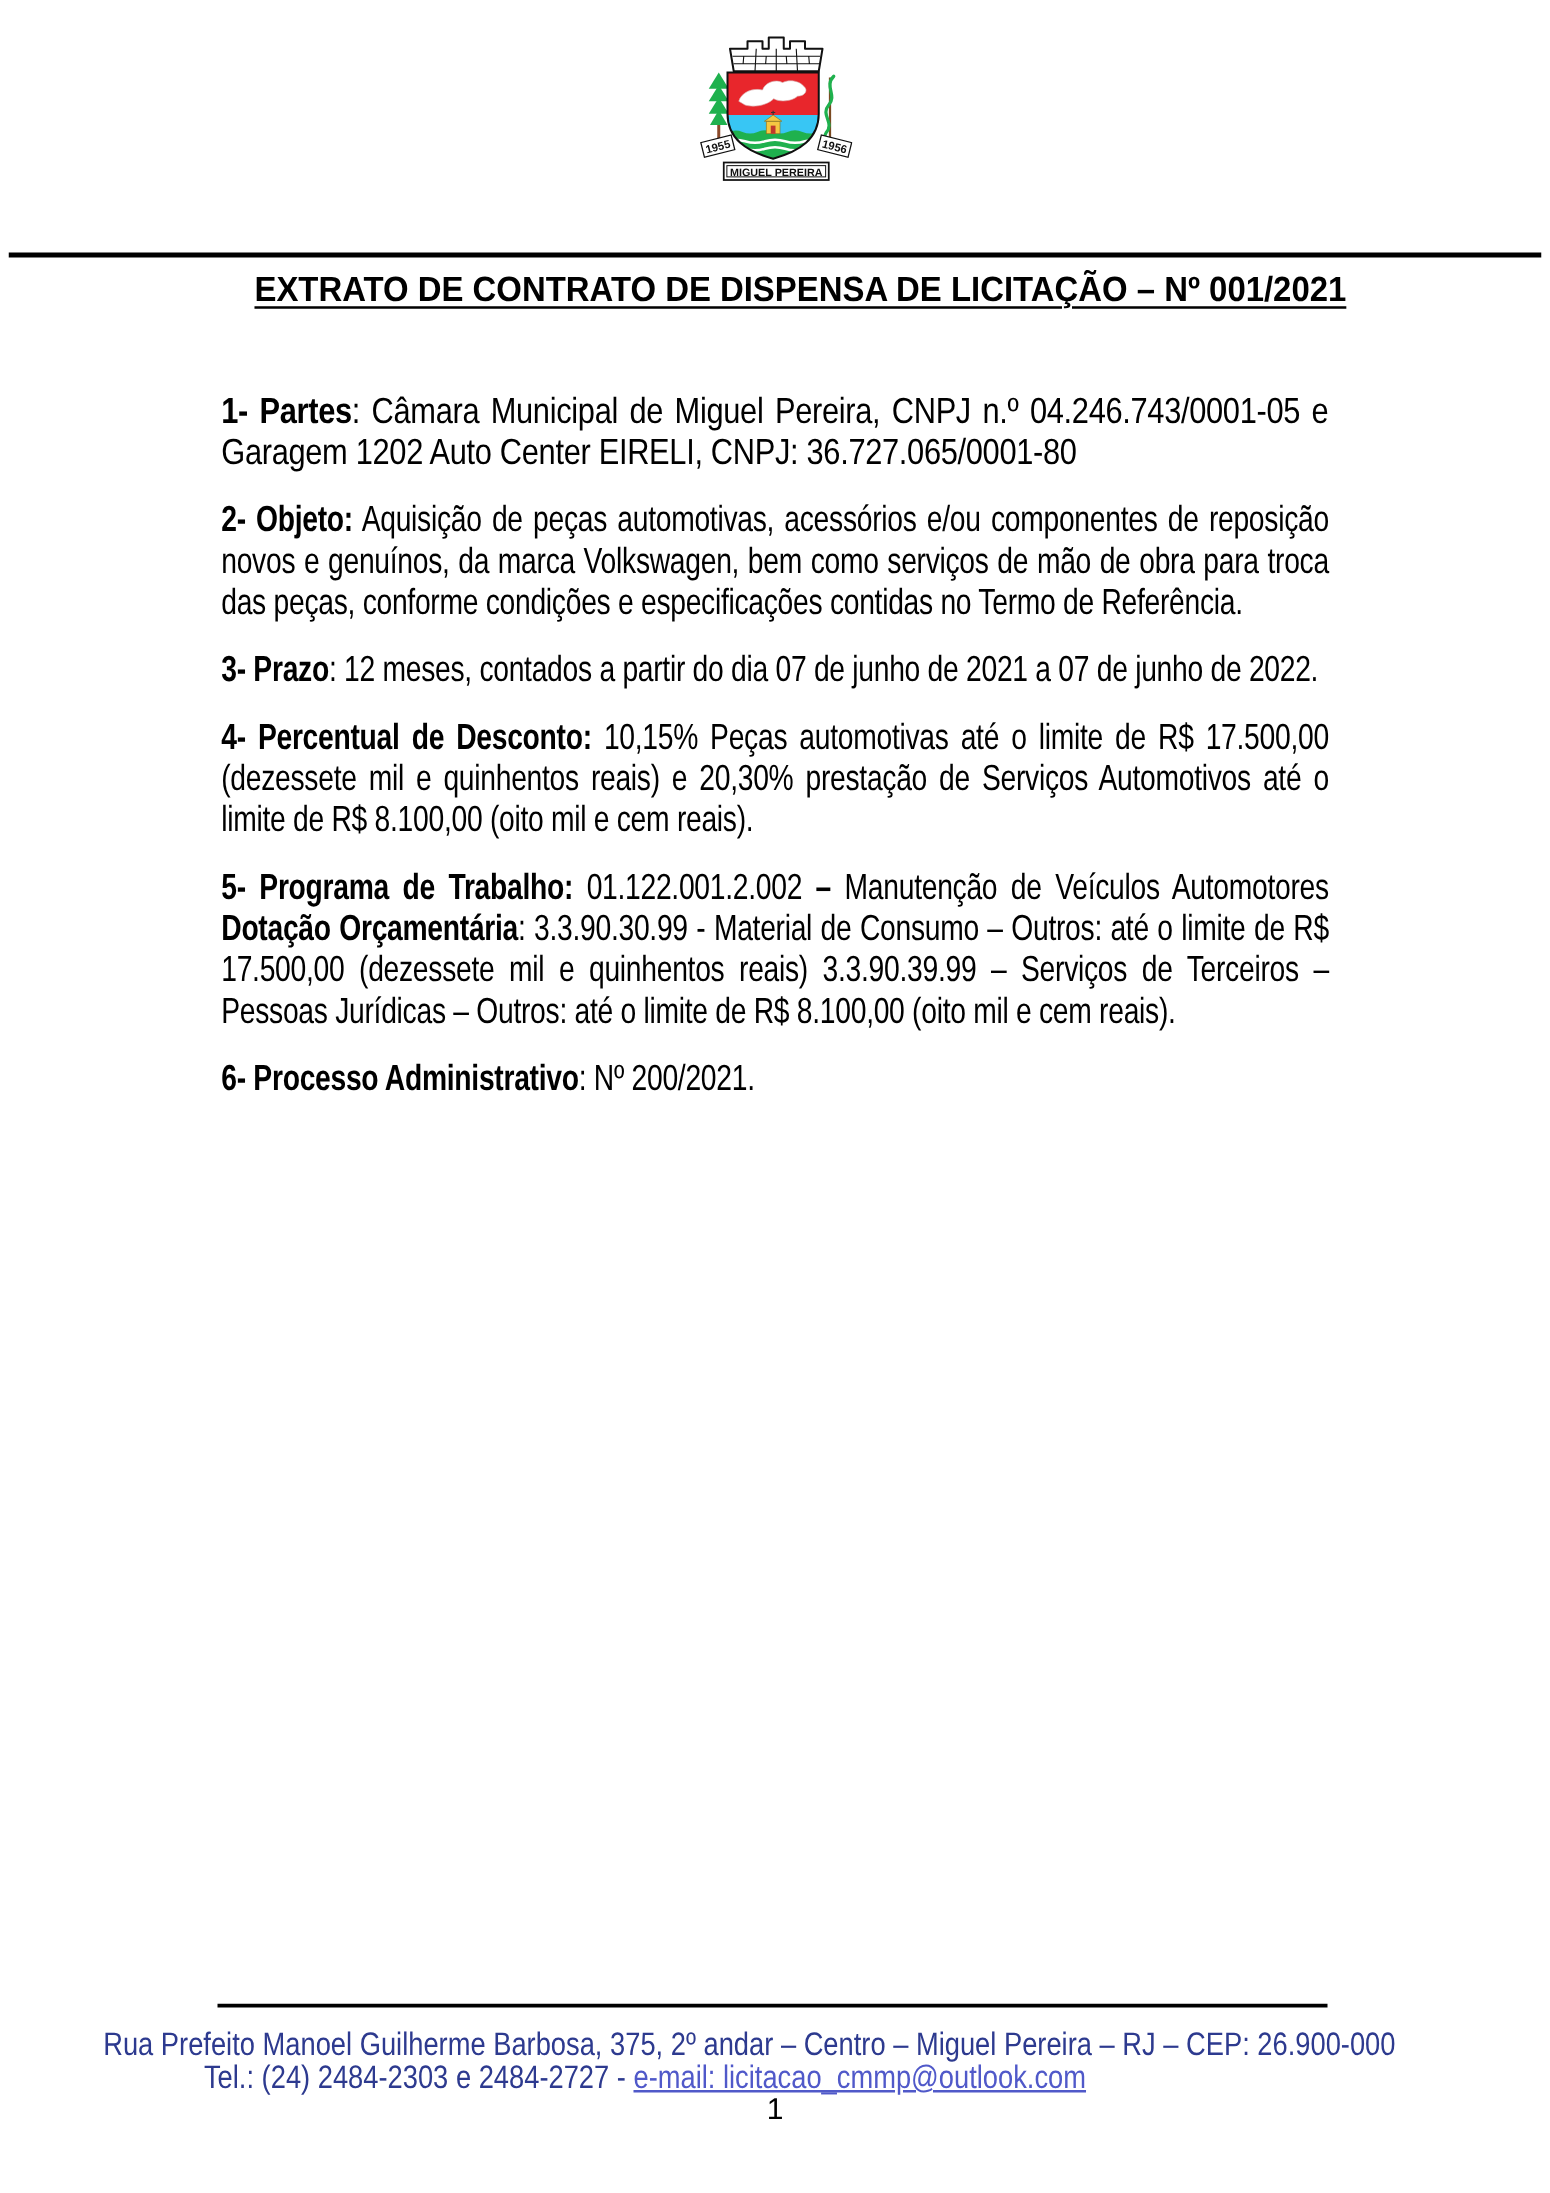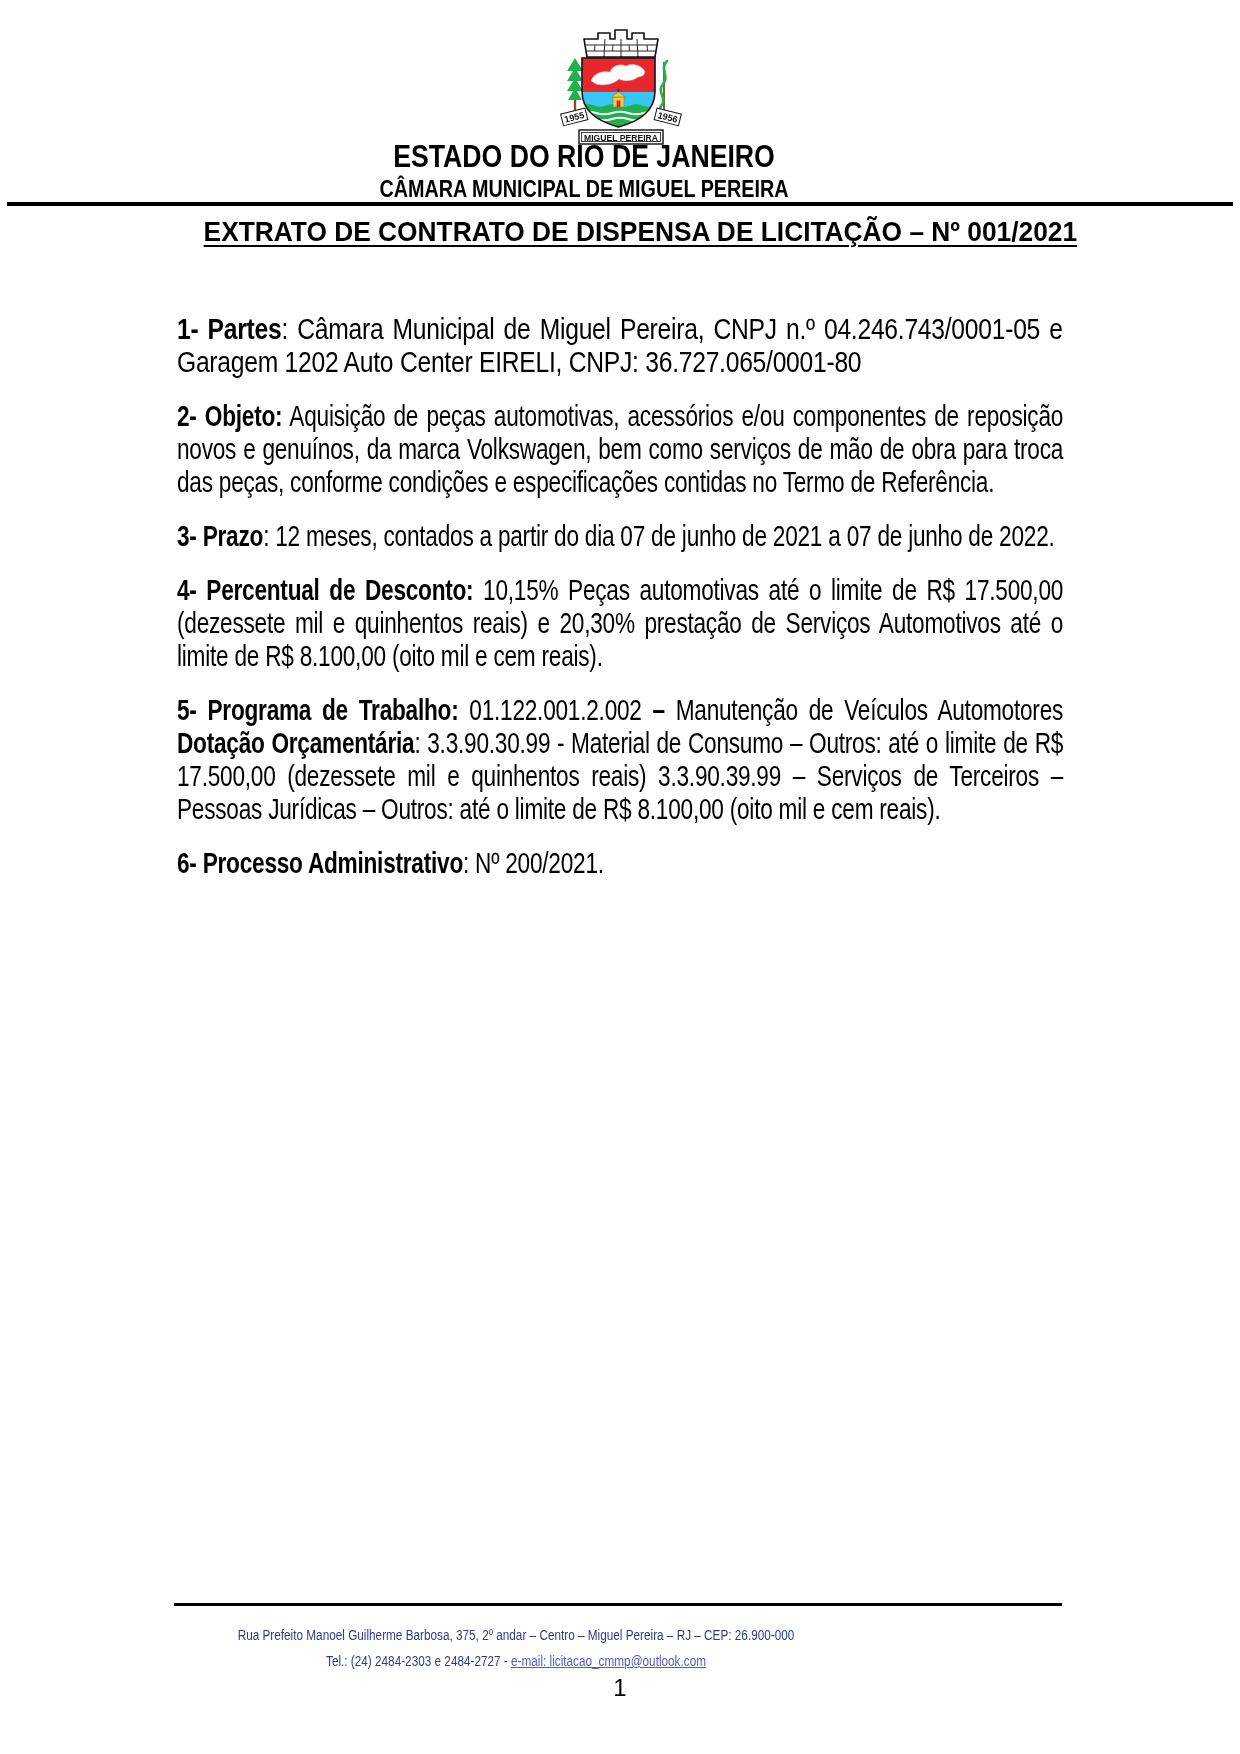--- a/index.html
+++ b/index.html
@@ -24,21 +24,21 @@
   .body-block{position:absolute;top:313px;left:177px;width:886px;}
   .para{margin:0 0 21px 0;font-size:29px;line-height:33px;text-align:justify;
         letter-spacing:-0.3px;transform-origin:0 0;}
   .para.wide{width:1042px;transform:scaleX(0.85);}
   .para.narrow{width:1136px;transform:scaleX(0.78);}
   .para .bold{font-weight:700;}
 
   
   .footer-rule{position:absolute;top:1603px;left:174px;width:888px;height:3px;background:#000;}
   .footer{position:absolute;top:1622px;left:0;width:1032px;text-align:center;
-          color:#2d3a8f;font-size:14px;line-height:26px;}
+          color:#2d3a8f;font-size:26px;line-height:26px;}
   .f-line{transform:scaleX(0.84);transform-origin:50% 0;white-space:nowrap;}
   .email{color:#5059c9;text-decoration:underline;cursor:pointer;}
   .page-num{position:absolute;top:1674px;left:0;width:1240px;text-align:center;
             font-size:24px;color:#000;}
 
   svg text{font-family:"Liberation Sans","DejaVu Sans",sans-serif;fill:#111;}
 </style>
 </head>
 <body>
 
@@ -98,24 +98,20 @@
       <text x="107.5" y="92.5" text-anchor="middle" font-size="9" font-weight="bold">1956</text>
     </g>
 
     <g>
       <rect x="19" y="102" width="84" height="14" fill="#ffffff" stroke="#111" stroke-width="1.4"></rect>
       <rect x="21.5" y="104.5" width="79" height="9" fill="none" stroke="#111" stroke-width="0.8"></rect>
       <text x="61" y="112.5" text-anchor="middle" font-size="8.5" font-weight="bold" textLength="74" lengthAdjust="spacingAndGlyphs">MIGUEL PEREIRA</text>
     </g>
   </svg>
 
-  <div class="hdr-text">
-    <div class="hdr-line1">ESTADO DO RIO DE JANEIRO</div>
-    <div class="hdr-line2">CÂMARA MUNICIPAL DE MIGUEL PEREIRA</div>
-  </div>
   <div class="hdr-rule"></div>
 
   <div class="doc-title">EXTRATO DE CONTRATO DE DISPENSA DE LICITAÇÃO – Nº 001/2021</div>
 
   <div class="body-block">
       <p class="para wide"><span class="bold">1- Partes</span><span>: Câmara Municipal de Miguel Pereira, CNPJ n.º 04.246.743/0001-05 e Garagem 1202 Auto Center EIRELI, CNPJ: 36.727.065/0001-80</span></p>
       <p class="para narrow"><span class="bold">2- Objeto:</span><span> Aquisição de peças automotivas, acessórios e/ou componentes de reposição novos e genuínos, da marca Volkswagen, bem como serviços de mão de obra para troca das peças, conforme condições e especificações contidas no Termo de Referência.</span></p>
       <p class="para narrow"><span class="bold">3- Prazo</span><span>: 12 meses, contados a partir do dia 07 de junho de 2021 a 07 de junho de 2022.</span></p>
       <p class="para narrow"><span class="bold">4- Percentual de Desconto:</span><span> 10,15% Peças automotivas até o limite de R$ 17.500,00 (dezessete mil e quinhentos reais) e 20,30% prestação de Serviços Automotivos até o limite de R$ 8.100,00 (oito mil e cem reais).</span></p>
       <p class="para narrow"><span class="bold">5- Programa de Trabalho:</span><span> 01.122.001.2.002 </span><span class="bold">–</span><span> Manutenção de Veículos Automotores </span><span class="bold">Dotação Orçamentária</span><span>: 3.3.90.30.99 - Material de Consumo – Outros: até o limite de R$ 17.500,00 (dezessete mil e quinhentos reais) 3.3.90.39.99 – Serviços de Terceiros – Pessoas Jurídicas – Outros: até o limite de R$ 8.100,00 (oito mil e cem reais).</span></p>

